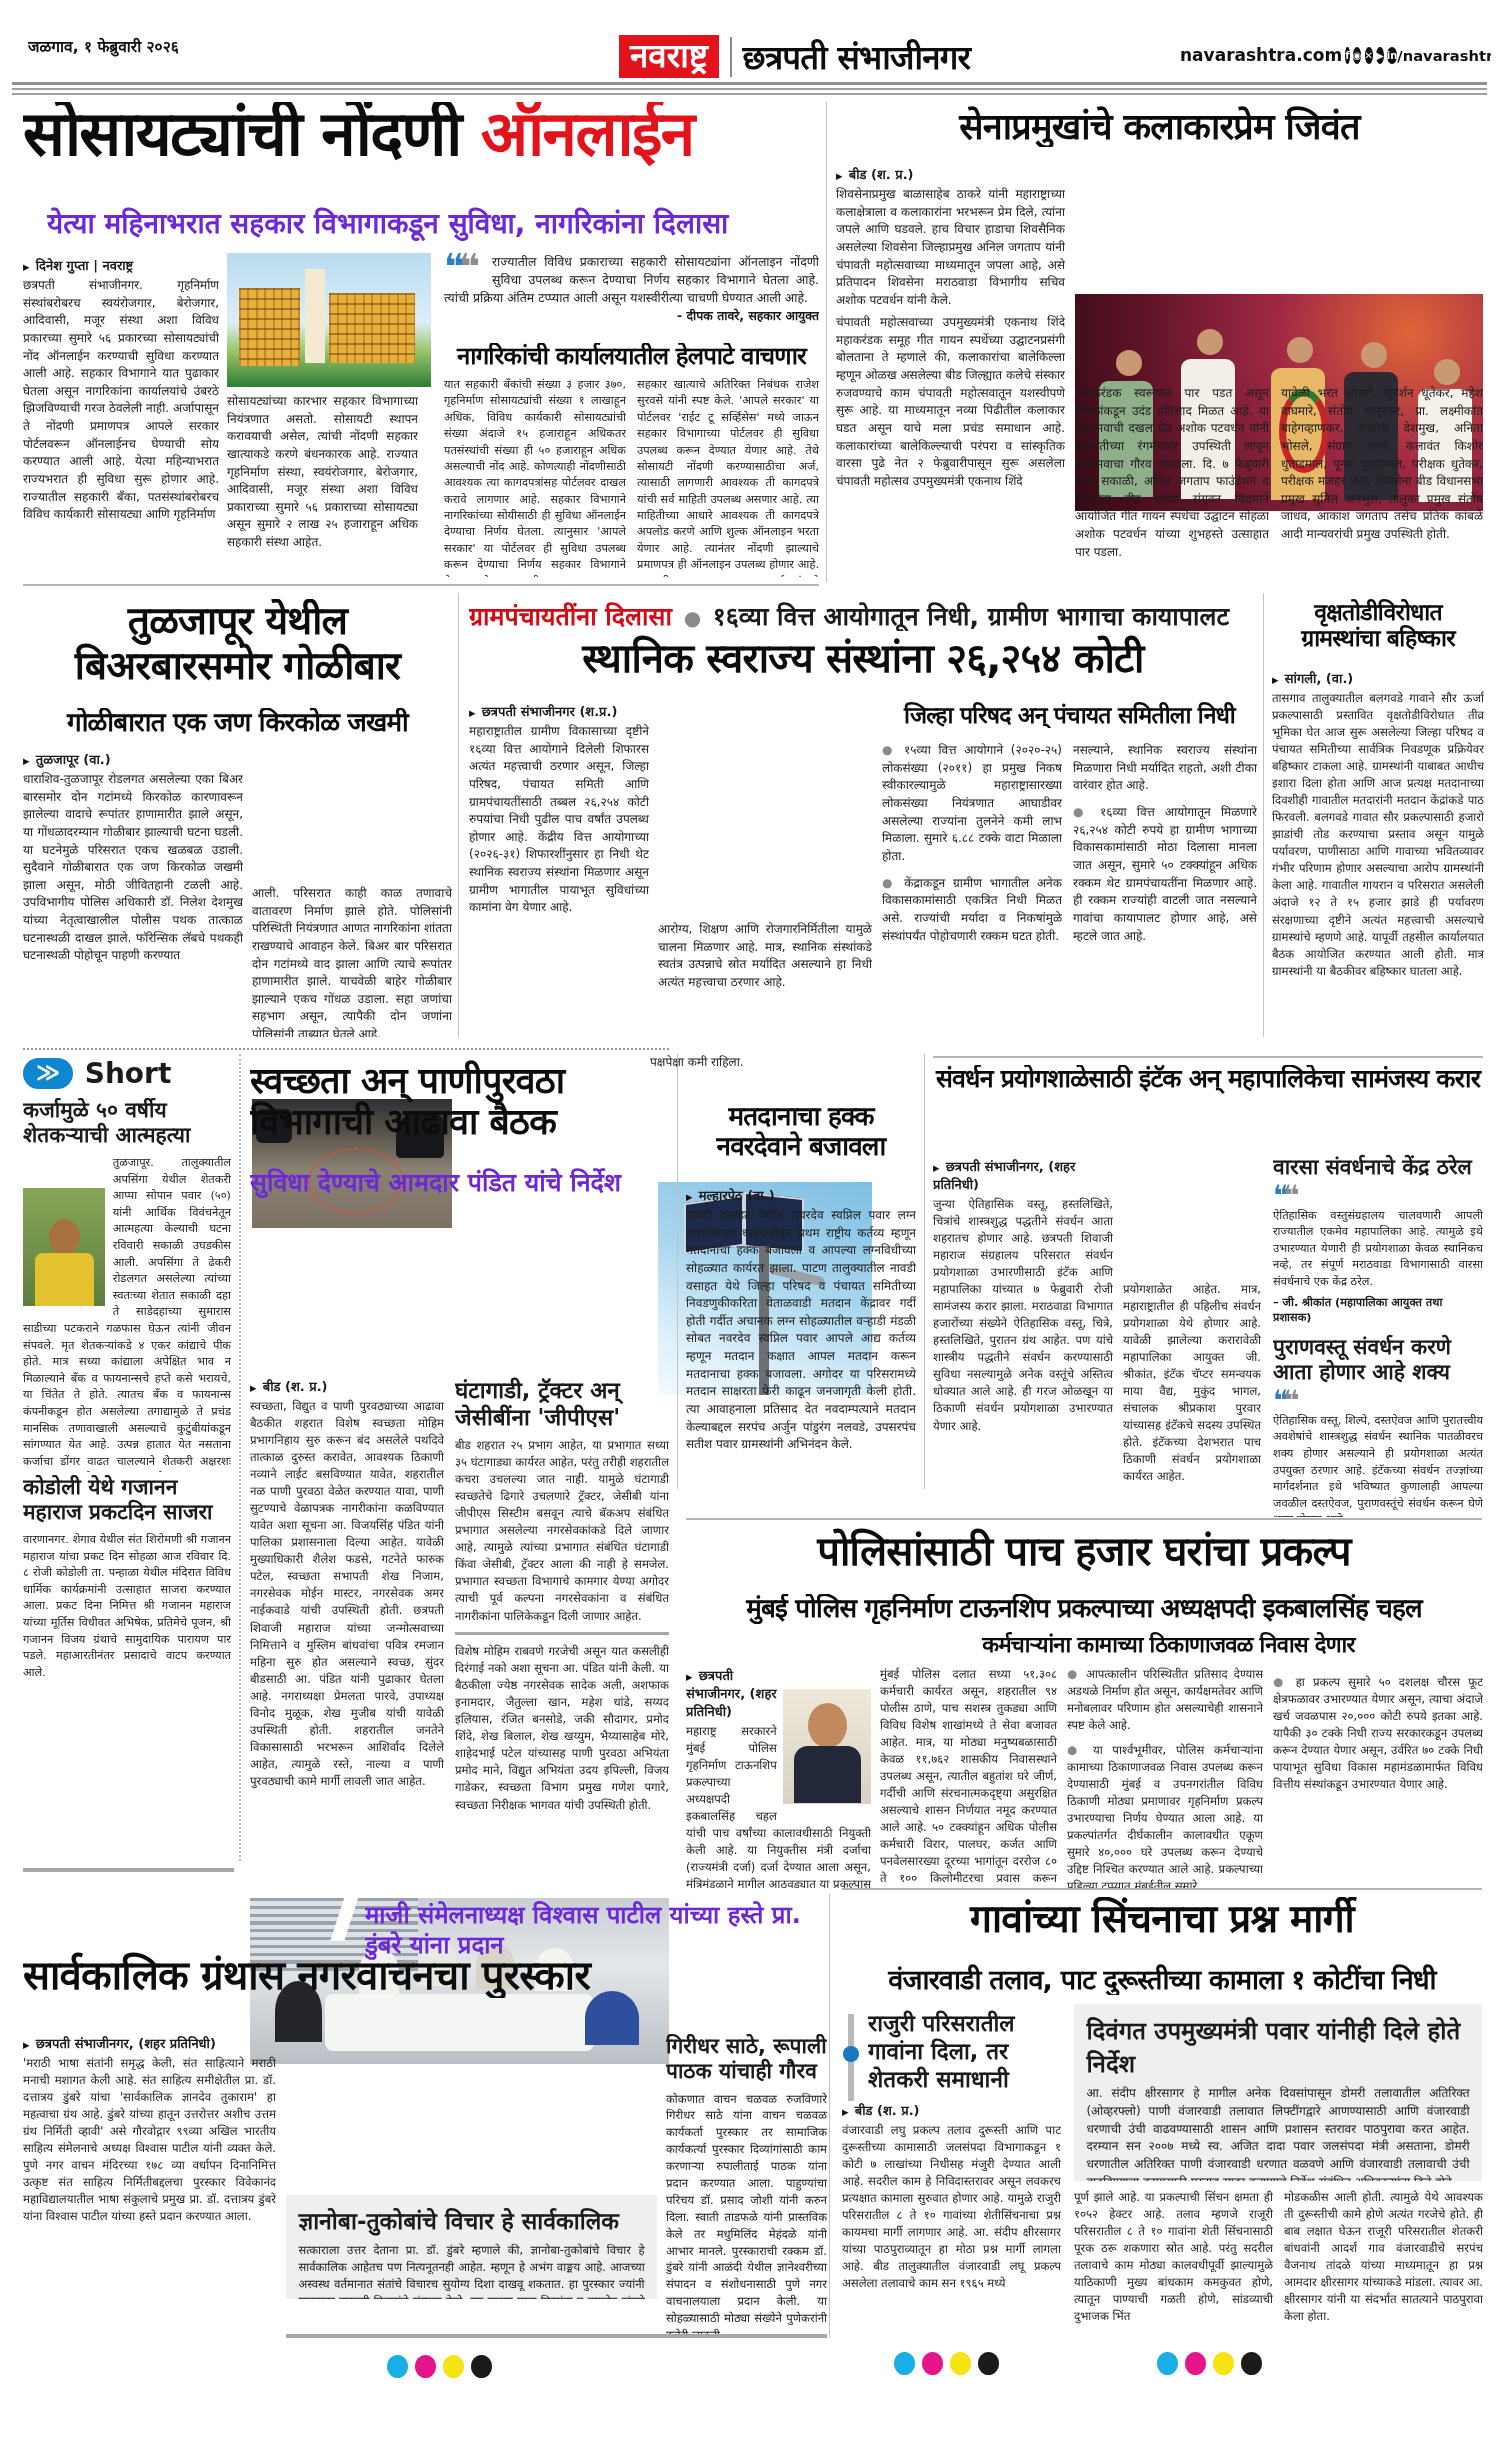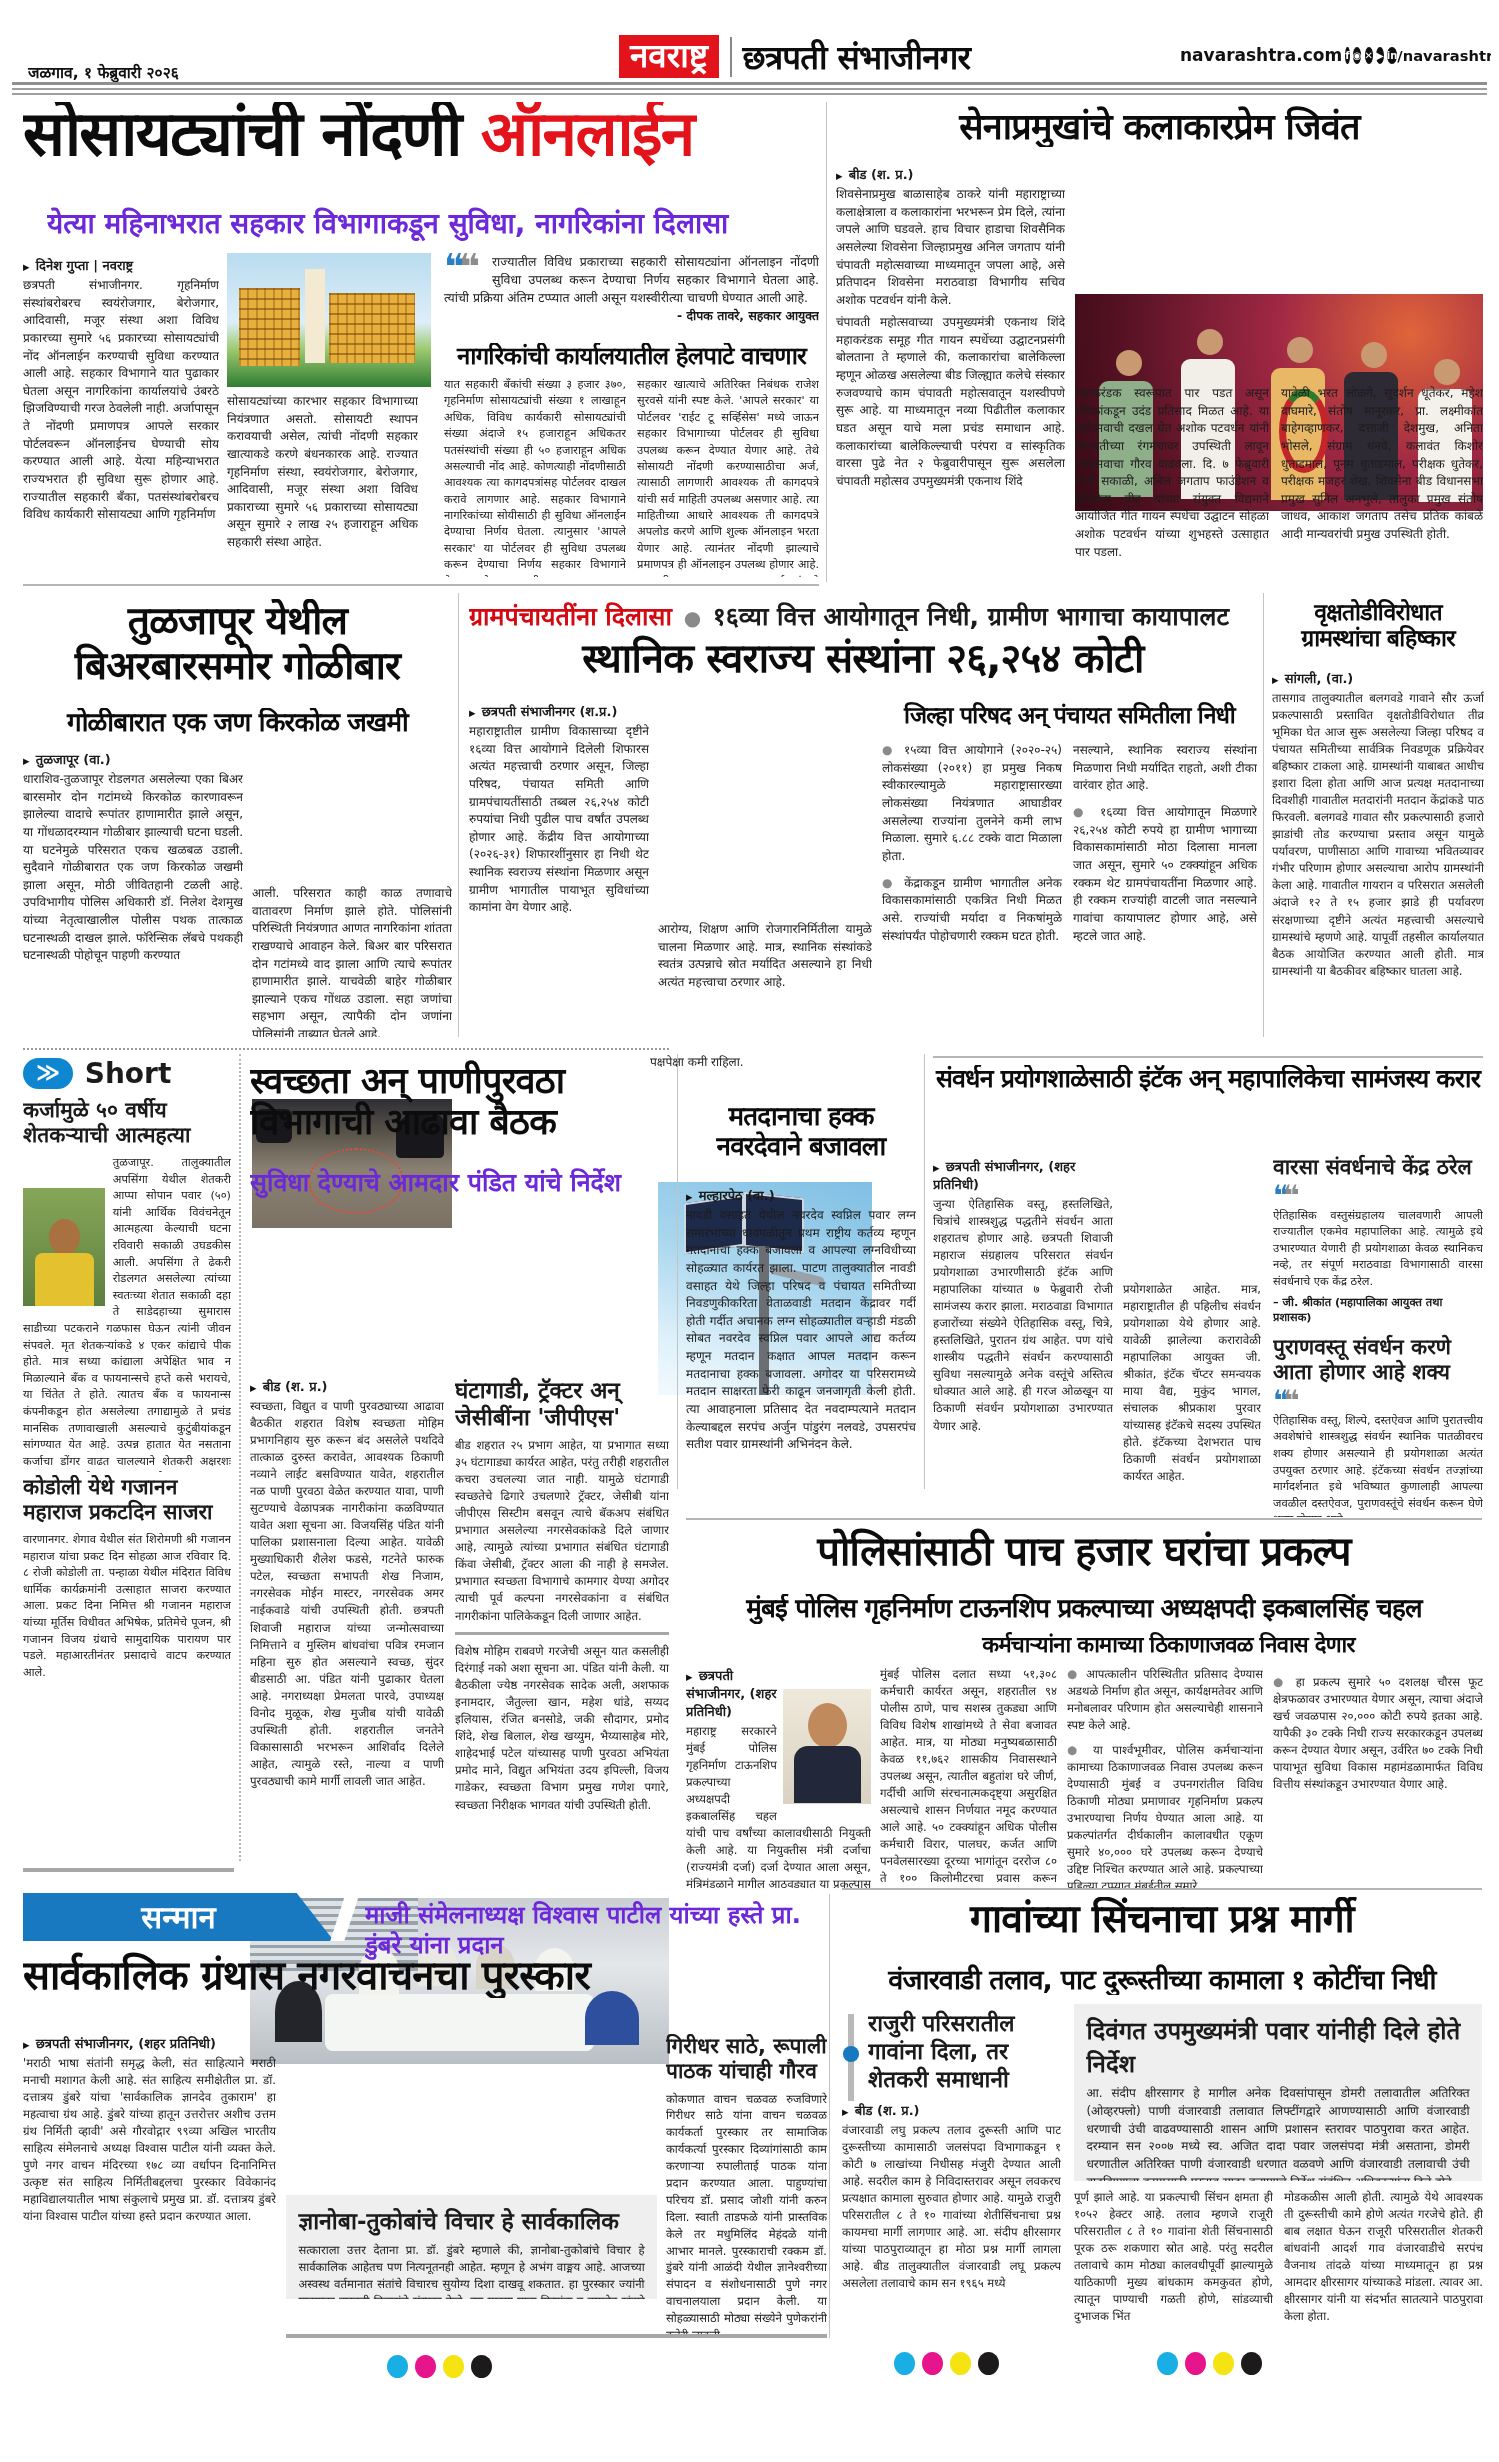--- a/index.html
+++ b/index.html
@@ -88,21 +88,21 @@
   
   .dots{position:absolute;display:flex;gap:7px;}
   .dot{width:21px;height:23px;border-radius:50%;}
   .dc{background:#19aee4;} .dm{background:#e6158b;} .dy{background:#f5e411;} .dk{background:#1c1a1a;}
 </style>
 </head>
 <body>
 
 <div class="page">
 
-  <div class="abs" style="left:28px;top:61px;width:233px;">
+  <div class="abs" style="left:28px;top:35px;width:233px;">
     <span class="mast-date">जळगाव, १ फेब्रुवारी २०२६</span>
   </div>
   <div class="abs" style="left:619px;top:34px;width:466px;display:flex;align-items:center;">
     <span class="mast-logo">नवराष्ट्र</span>
     <span class="mast-sep"></span>
     <span class="mast-ed">छत्रपती संभाजीनगर</span>
   </div>
   <div class="abs" style="left:1180px;top:45px;width:311px;display:flex;align-items:center;">
     <span class="mast-web">navarashtra.com</span>
     <span style="width:6.2px;"></span>
@@ -358,21 +358,20 @@
     <div class="col" style="font-size:11.6px;">मुंबई पोलिस दलात सध्या ५१,३०८ कर्मचारी कार्यरत असून, शहरातील ९४ पोलीस ठाणे, पाच सशस्त्र तुकड्या आणि विविध विशेष शाखांमध्ये ते सेवा बजावत आहेत. मात्र, या मोठ्या मनुष्यबळासाठी केवळ ११,७६२ शासकीय निवासस्थाने उपलब्ध असून, त्यातील बहुतांश घरे जीर्ण, गर्दीची आणि संरचनात्मकदृष्ट्या असुरक्षित असल्याचे शासन निर्णयात नमूद करण्यात आले आहे. ५० टक्क्यांहून अधिक पोलीस कर्मचारी विरार, पालघर, कर्जत आणि पनवेलसारख्या दूरच्या भागांतून दररोज ८० ते १०० किलोमीटरचा प्रवास करून कर्तव्यावर येतात.</div>
   </div>
   <div class="abs" style="left:1067px;top:1666px;width:196px;height:224px;">
     <div class="col" style="font-size:11.6px;"><span style="color:#8a8a8a;">● </span><span>आपत्कालीन परिस्थितीत प्रतिसाद देण्यास अडथळे निर्माण होत असून, कार्यक्षमतेवर आणि मनोबलावर परिणाम होत असल्याचेही शासनाने स्पष्ट केले आहे.</span></div>
     <div class="col" style="font-size:11.6px;margin-top:7.8px;"><span style="color:#8a8a8a;">● </span><span>या पार्श्वभूमीवर, पोलिस कर्मचाऱ्यांना कामाच्या ठिकाणाजवळ निवास उपलब्ध करून देण्यासाठी मुंबई व उपनगरांतील विविध ठिकाणी मोठ्या प्रमाणावर गृहनिर्माण प्रकल्प उभारण्याचा निर्णय घेण्यात आला आहे. या प्रकल्पांतर्गत दीर्घकालीन कालावधीत एकूण सुमारे ४०,००० घरे उपलब्ध करून देण्याचे उद्दिष्ट निश्चित करण्यात आले आहे. प्रकल्पाच्या पहिल्या टप्प्यात मुंबईतील सुमारे</span></div>
   </div>
   <div class="abs" style="left:1273px;top:1666px;width:210px;height:224px;">
     <div class="col" style="font-size:11.6px;margin-top:7.8px;"><span style="color:#8a8a8a;">● </span><span>हा प्रकल्प सुमारे ५० दशलक्ष चौरस फूट क्षेत्रफळावर उभारण्यात येणार असून, त्याचा अंदाजे खर्च जवळपास २०,००० कोटी रुपये इतका आहे. यापैकी ३० टक्के निधी राज्य सरकारकडून उपलब्ध करून देण्यात येणार असून, उर्वरित ७० टक्के निधी पायाभूत सुविधा विकास महामंडळामार्फत विविध वित्तीय संस्थांकडून उभारण्यात येणार आहे.</span></div>
   </div>
 
-  <div class="abs tag-blue" style="left:23px;top:1893px;width:311px;height:48px;"><span>सन्मान</span></div>
   <div class="slash" style="left:338px;top:1893px;height:48px;"></div>
   <div class="abs" style="left:365px;top:1900px;width:458px;">
     <h3 class="h-sub" style="font-size:24px;line-height:1.25;">माजी संमेलनाध्यक्ष विश्वास पाटील यांच्या हस्ते प्रा. डुंबरे यांना प्रदान</h3>
   </div>
   <div class="abs" style="left:23px;top:1952px;width:803px;">
     <h2 class="h2x" style="font-size:40px;text-align:left;">सार्वकालिक ग्रंथास नगरवाचनचा पुरस्कार</h2>
   </div>
   <div class="abs" style="left:23px;top:2034px;width:253px;height:304px;">
     <p class="byline">छत्रपती संभाजीनगर, (शहर प्रतिनिधी)</p>
     <div class="col" style="font-size:11.6px;">'मराठी भाषा संतांनी समृद्ध केली, संत साहित्याने मराठी मनाची मशागत केली आहे. संत साहित्य समीक्षेतील प्रा. डॉ. दत्तात्रय डुंबरे यांचा 'सार्वकालिक ज्ञानदेव तुकाराम' हा महत्वाचा ग्रंथ आहे. डुंबरे यांच्या हातून उत्तरोत्तर अशीच उत्तम ग्रंथ निर्मिती व्हावी' असे गौरवोद्गार ९९व्या अखिल भारतीय साहित्य संमेलनाचे अध्यक्ष विश्वास पाटील यांनी व्यक्त केले. पुणे नगर वाचन मंदिरच्या १७८ व्या वर्धापन दिनानिमित्त उत्कृष्ट संत साहित्य निर्मितीबद्दलचा पुरस्कार विवेकानंद महाविद्यालयातील भाषा संकुलाचे प्रमुख प्रा. डॉ. दत्तात्रय डुंबरे यांना विश्वास पाटील यांच्या हस्ते प्रदान करण्यात आला.</div>

